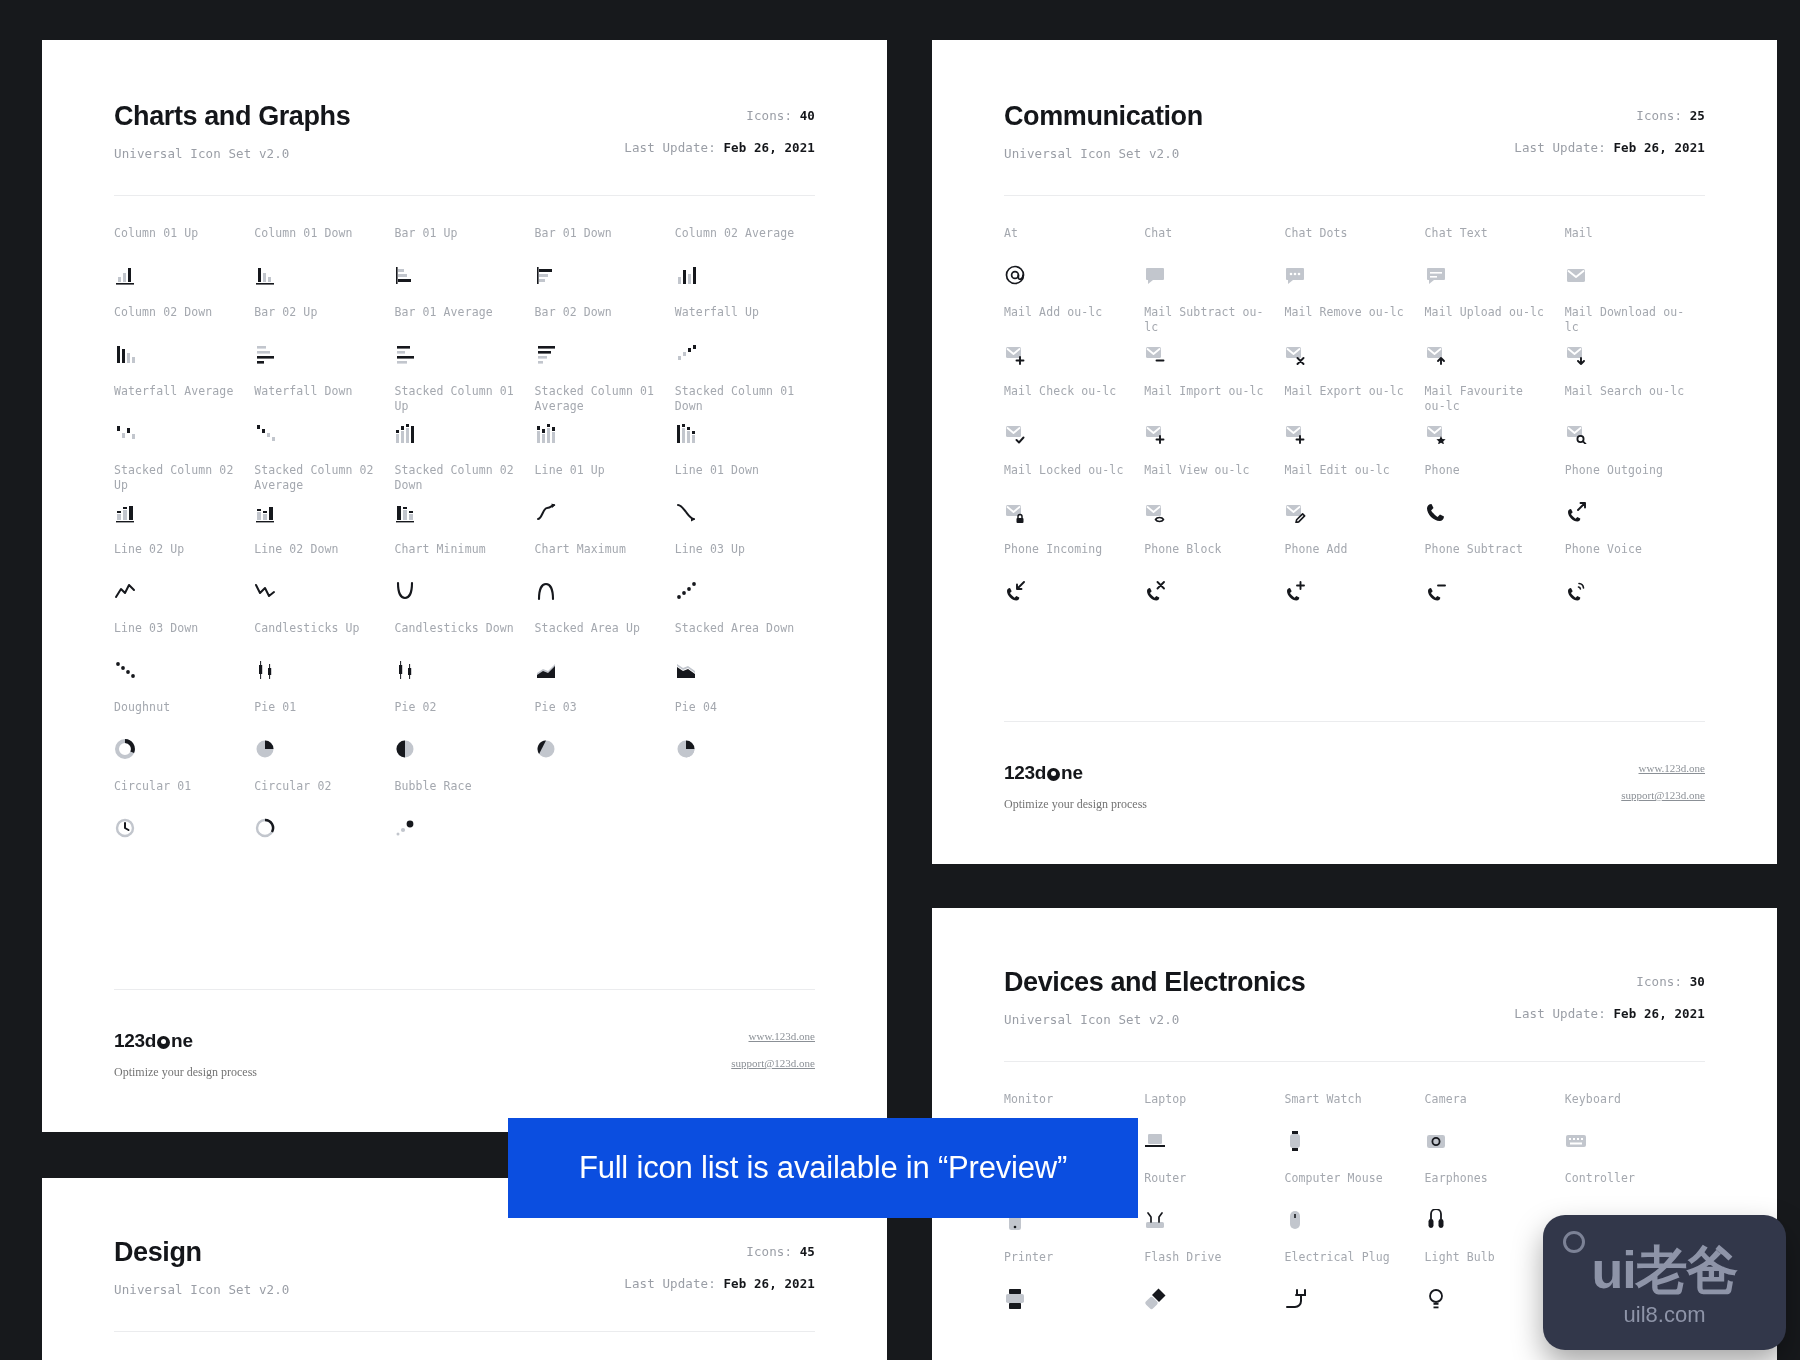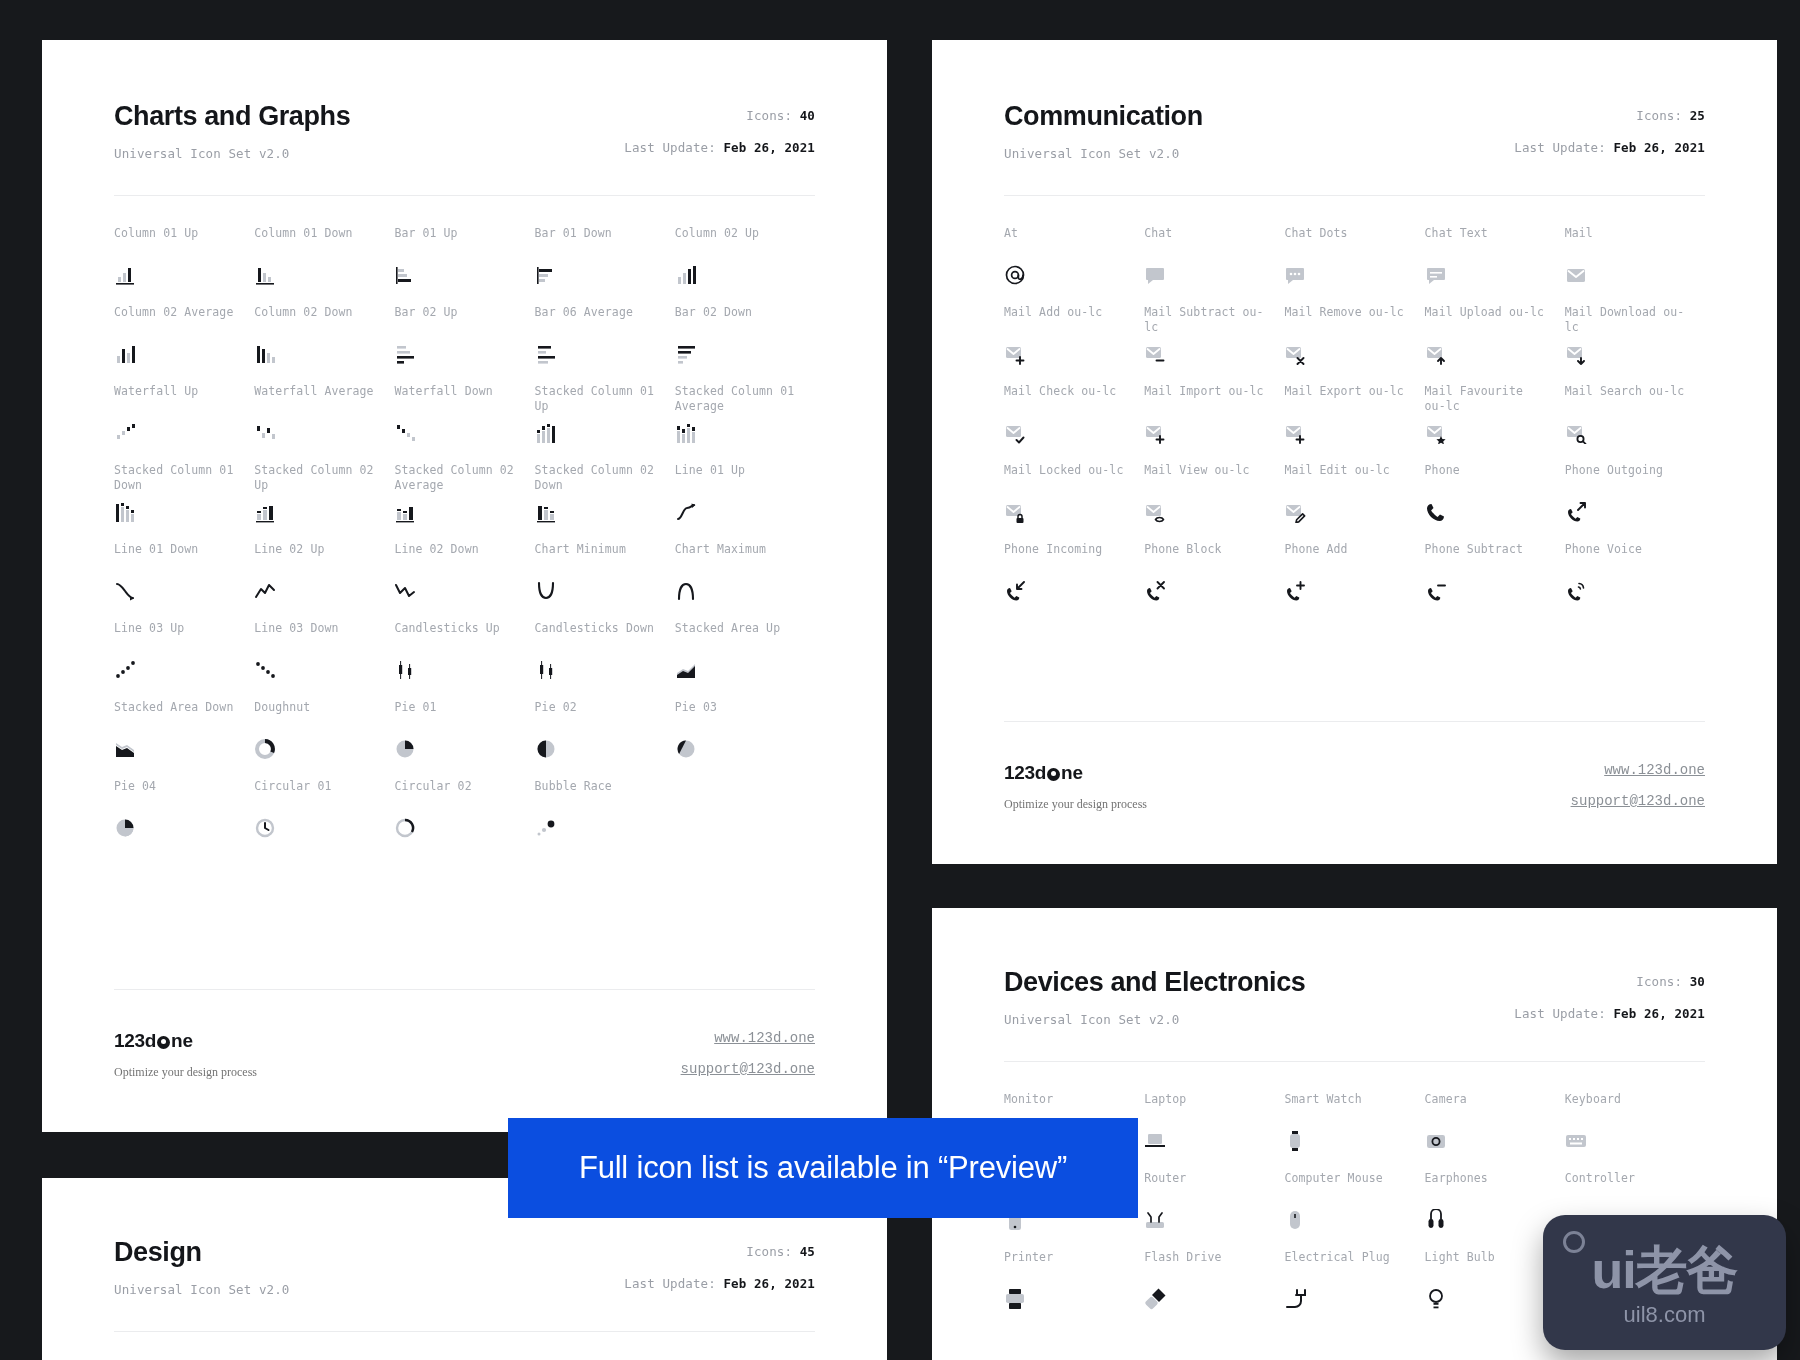--- a/index.html
+++ b/index.html
@@ -100,22 +100,22 @@
     width:5px; height:5px; border-radius:50%; background:#fff;
   }
   .brand-tag {
     margin-top: 13px;
     font-family: Liberation Serif, serif;
     font-size: 12px; color: #737373;
   }
   .foot-links { text-align:right; }
   .foot-links a {
     display:block;
-    font-family: Liberation Mono, monospace;
-    font-size: 14px; color:#8b9096;
+    font-family: Liberation Serif, serif;
+    font-size: 11px; color:#8b9096;
     text-decoration: underline;
   }
   .foot-links a + a { margin-top: 15px; }
 
   
   #card-charts      { left: 42px;  top: 40px;   width: 845px; height: 1092px; }
   #card-comm        { left: 932px; top: 40px;   width: 845px; height: 824px; }
   #card-devices     { left: 932px; top: 908px;  width: 845px; height: 460px; }
   #card-design      { left: 42px;  top: 1178px; width: 845px; height: 200px; }
 
@@ -227,31 +227,20 @@
             <div class="cell-icon">
               <svg width="22" height="22" viewBox="0 0 22 22">
                 <rect x="4" y="5" width="13" height="3" fill="#16181d"></rect>
                 <rect x="4" y="10" width="9" height="3" fill="#c2c6cd"></rect>
                 <rect x="4" y="15" width="6" height="3" fill="#c2c6cd"></rect>
                 <rect x="2" y="3" width="1.6" height="17" fill="#16181d"></rect>
               </svg>
             </div>
           </div>
           <div class="cell">
-            <div class="cell-label">Column 02 Up</div>
-            <div class="cell-icon">
-              <svg width="22" height="22" viewBox="0 0 22 22">
-                <rect x="3" y="13" width="3" height="7" fill="#c2c6cd"></rect>
-                <rect x="8" y="9" width="3" height="11" fill="#c2c6cd"></rect>
-                <rect x="13" y="5" width="3" height="15" fill="#16181d"></rect>
-                <rect x="18" y="2" width="3" height="18" fill="#16181d"></rect>
-              </svg>
-            </div>
-          </div>
-          <div class="cell">
             <div class="cell-label">Column 02 Average</div>
             <div class="cell-icon">
               <svg width="22" height="22" viewBox="0 0 22 22">
                 <rect x="3" y="13" width="3" height="7" fill="#c2c6cd"></rect>
                 <rect x="8" y="6" width="3" height="14" fill="#16181d"></rect>
                 <rect x="13" y="10" width="3" height="10" fill="#c2c6cd"></rect>
                 <rect x="18" y="3" width="3" height="17" fill="#16181d"></rect>
               </svg>
             </div>
           </div>
@@ -271,21 +260,21 @@
             <div class="cell-icon">
               <svg width="22" height="22" viewBox="0 0 22 22">
                 <rect x="3" y="3" width="9" height="2.6" fill="#c2c6cd"></rect>
                 <rect x="3" y="8" width="13" height="2.6" fill="#c2c6cd"></rect>
                 <rect x="3" y="13" width="17" height="2.6" fill="#16181d"></rect>
                 <rect x="3" y="18" width="7" height="2.6" fill="#16181d"></rect>
               </svg>
             </div>
           </div>
           <div class="cell">
-            <div class="cell-label">Bar 06 Average</div>
+            <div class="cell-label">Bar 01 Average</div>
             <div class="cell-icon">
               <svg width="22" height="22" viewBox="0 0 22 22">
                 <rect x="3" y="3" width="13" height="2.6" fill="#16181d"></rect>
                 <rect x="3" y="8" width="8" height="2.6" fill="#c2c6cd"></rect>
                 <rect x="3" y="13" width="17" height="2.6" fill="#16181d"></rect>
                 <rect x="3" y="18" width="10" height="2.6" fill="#c2c6cd"></rect>
               </svg>
             </div>
           </div>
           <div class="cell">

